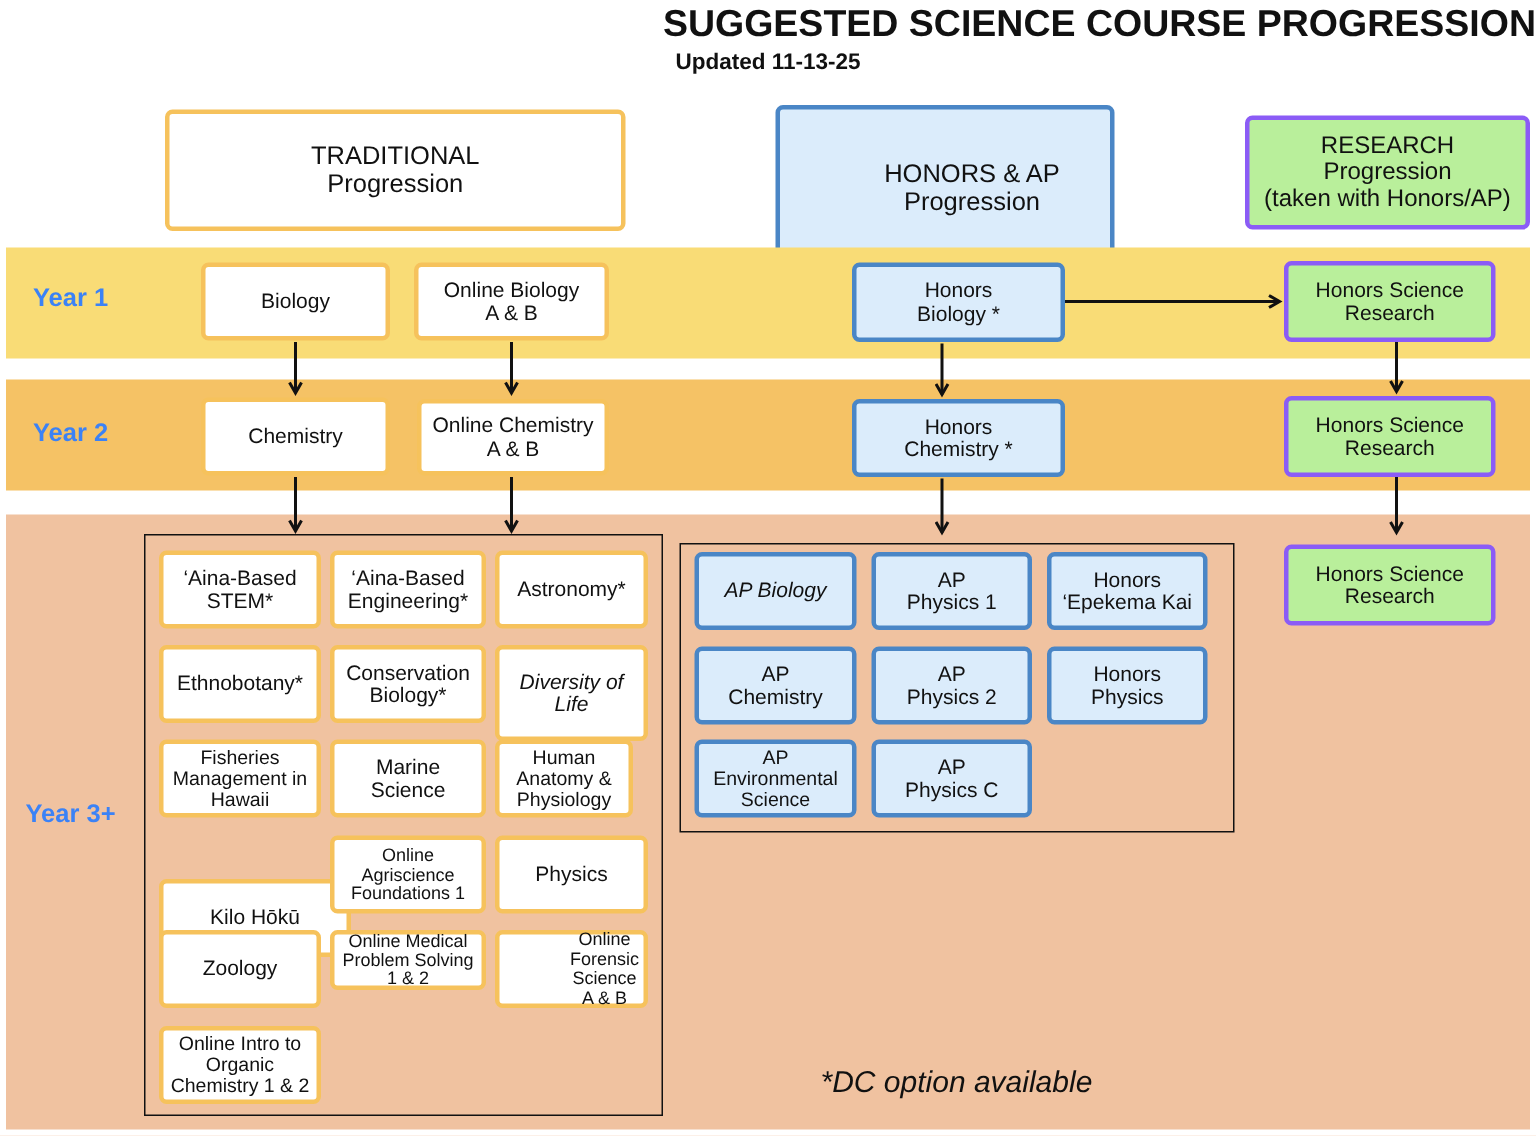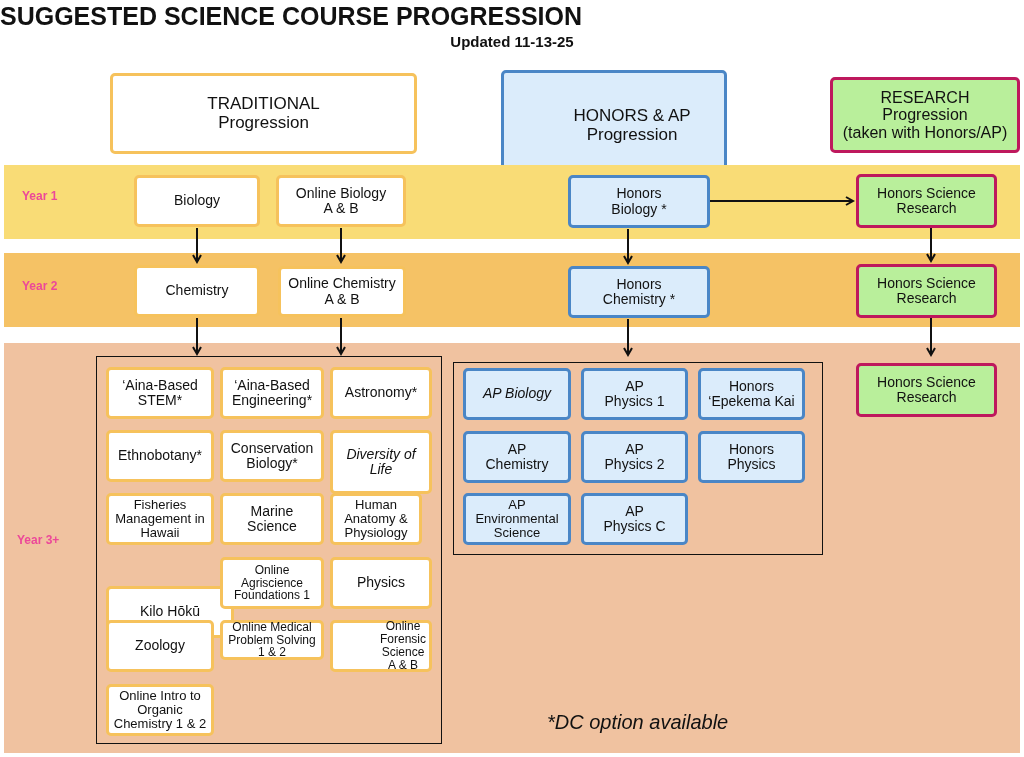--- a/index.html
+++ b/index.html
@@ -1,42 +1,42 @@
 <!DOCTYPE html>
 <html><head>
 <meta charset="utf-8">
 <style>
   html, body { margin: 0; padding: 0; background: #ffffff; }
   body { width: 1024px; height: 757px; position: relative; overflow: hidden; font-family: "Liberation Sans", sans-serif; color: #111; }
   .abs { position: absolute; }
-  .title { left: 0; width: 1024px; top: 2px; text-align: left; font-weight: bold; font-size: 25px; letter-spacing: 0px; color: #111; }
+  .title { left: 0; width: 1024px; top: 2px; text-align: right; font-weight: bold; font-size: 25px; letter-spacing: 0px; color: #111; }
   .subtitle { left: 0; width: 1024px; top: 33px; text-align: center; font-weight: bold; font-size: 15px; color: #111; }
   .band { left: 4px; width: 1016px; }
   .band1 { top: 165px; height: 74px; background: #f9dc76; }
   .band2 { top: 253px; height: 74px; background: #f5c265; }
   .band3 { top: 343px; height: 410px; background: #f0c2a0; }
-  .year-label { font-weight: bold; font-size: 12px; color: #ec4899; }
+  .year-label { font-weight: bold; font-size: 17px; color: #3b82f6; }
   .box { display: flex; align-items: center; justify-content: center; text-align: center; box-sizing: border-box; border-radius: 5px; line-height: 1.08; font-size: 14px; white-space: pre-line; }
   .trad { background: #ffffff; border: 3px solid #f6c25c; }
   .hon { background: #dbecfb; border: 3px solid #4a86c6; }
-  .res { background: #b9ef9b; border: 3px solid #be185d; }
+  .res { background: #b9ef9b; border: 3px solid #8b5cf6; }
   .hdr { font-size: 17px; line-height: 1.1; }
   .frame { border: 1.5px solid #111; box-sizing: border-box; }
   .note { font-style: italic; font-size: 20px; color: #111; }
   svg.arrows { position: absolute; left: 0; top: 0; width: 1024px; height: 757px; pointer-events: none; }
 </style>
 </head>
 <body>
 
 <div class="abs title">SUGGESTED SCIENCE COURSE PROGRESSION</div>
 <div class="abs subtitle">Updated 11-13-25</div>
 
 <div class="abs box trad hdr" style="left:110px;top:73px;width:307px;height:81px;">TRADITIONAL
 Progression</div>
-<div class="abs box hon hdr" style="left:501px;top:70px;width:226px;height:111px;padding-left:36px;">HONORS &amp; AP
+<div class="abs box hon hdr" style="left:517px;top:70px;width:226px;height:111px;padding-left:36px;">HONORS &amp; AP
 Progression</div>
 <div class="abs box res hdr" style="left:830px;top:77px;width:190px;height:76px;font-size:16px;">RESEARCH
 Progression
 (taken with Honors/AP)</div>
 
 <div class="abs band band1"></div>
 <div class="abs band band2"></div>
 <div class="abs band band3"></div>
 
 <div class="abs year-label" style="left:22px;top:189px;">Year 1</div>

